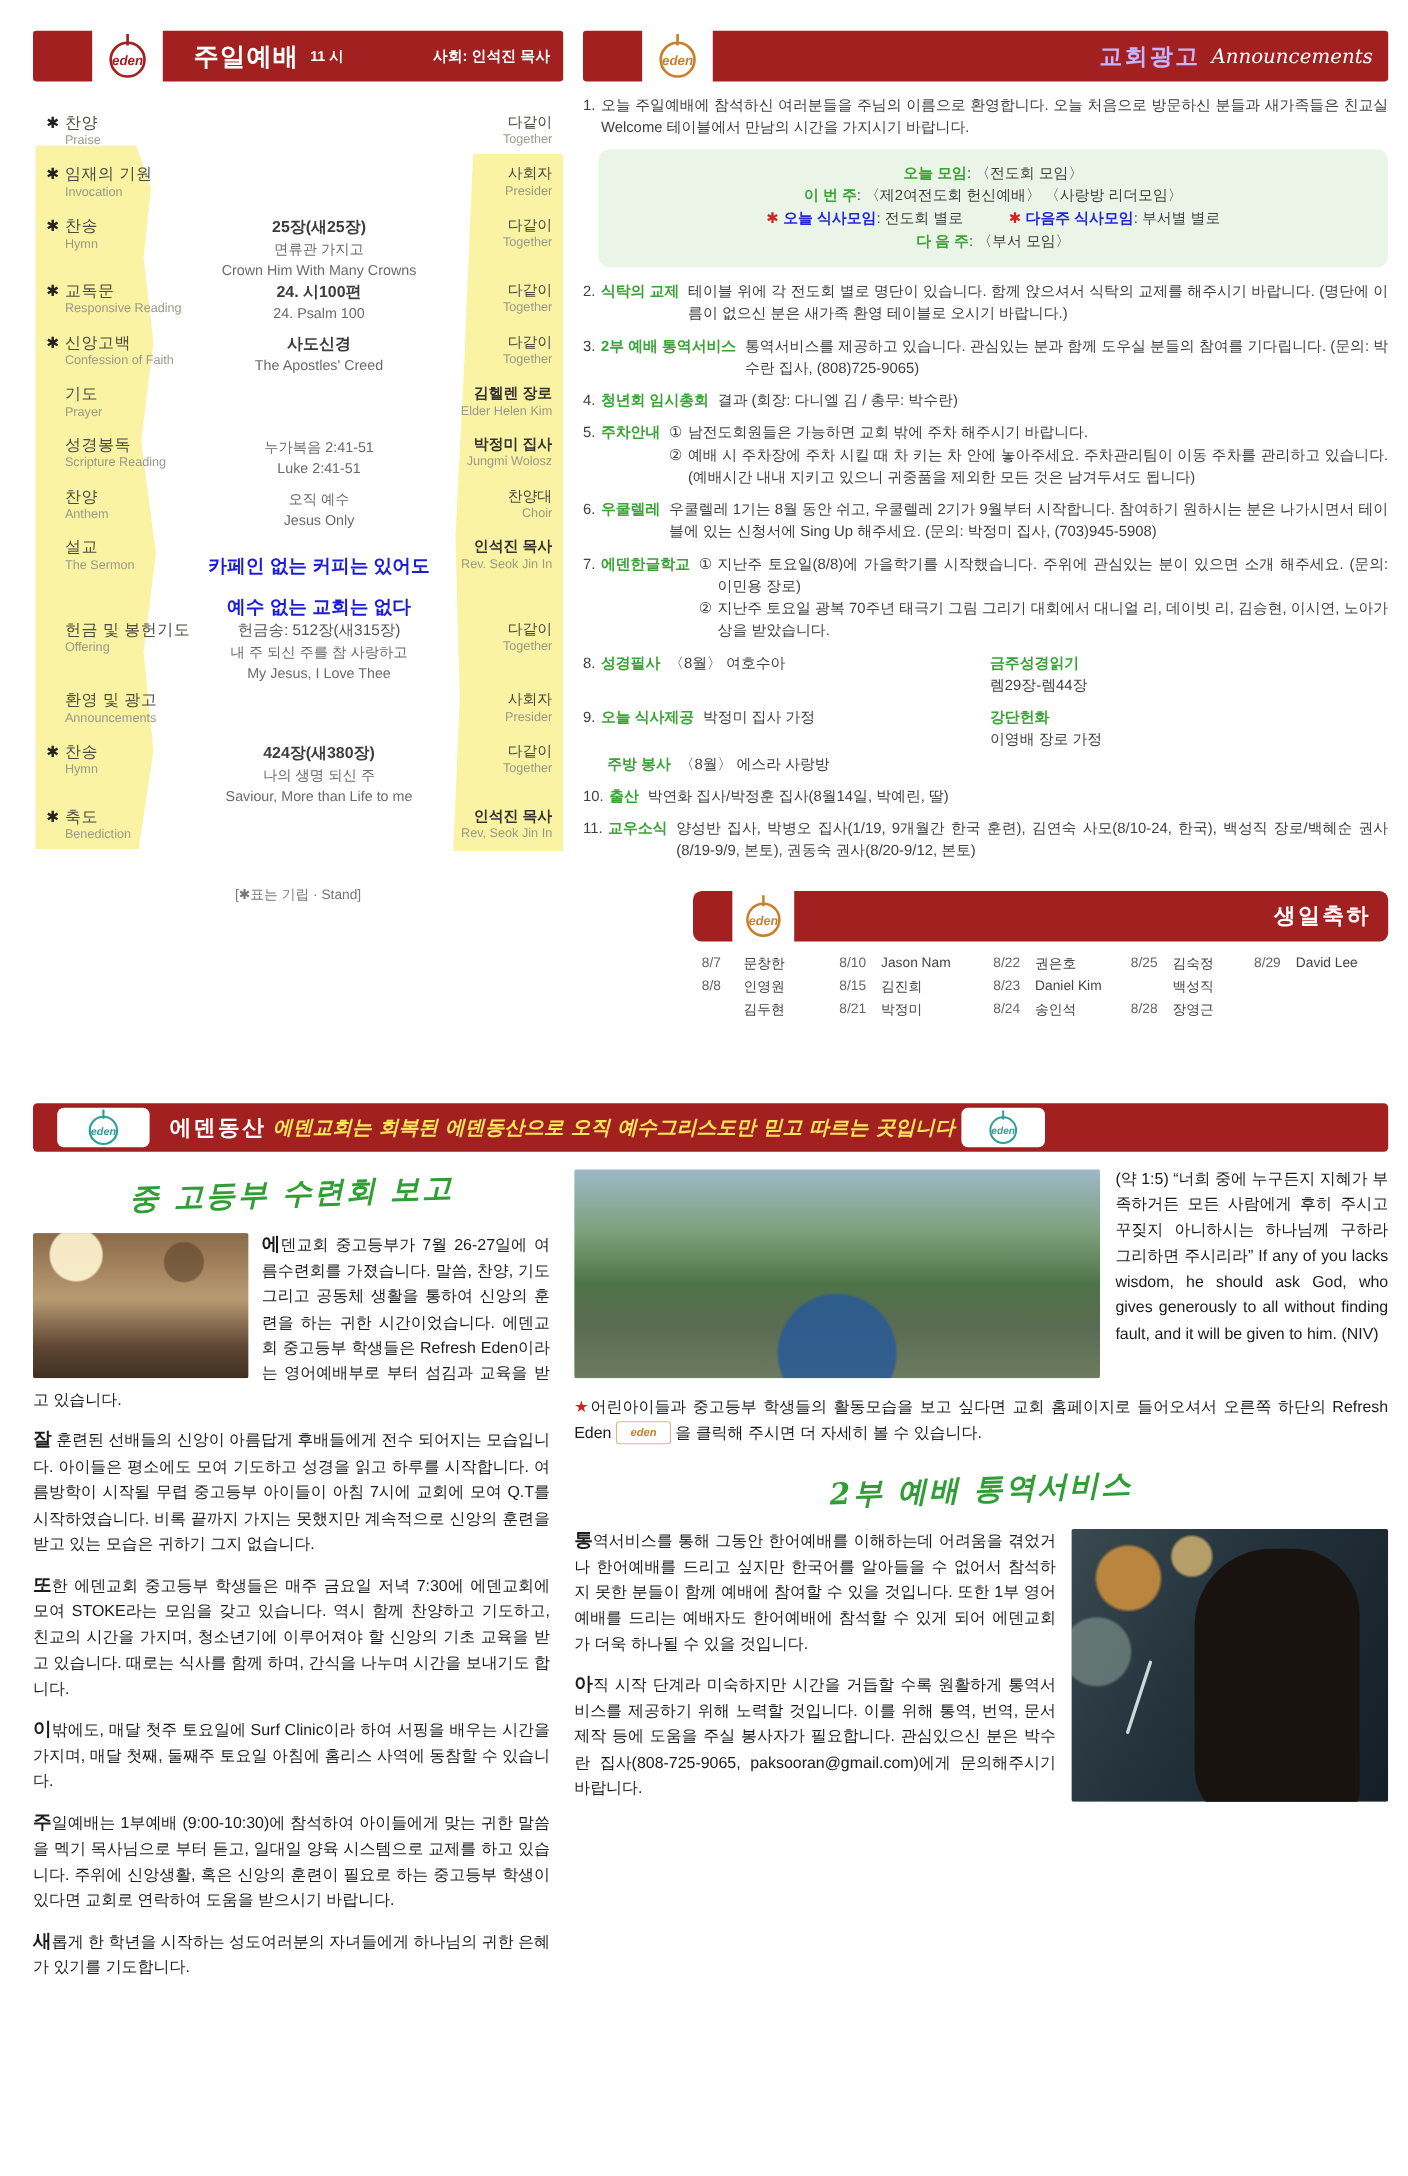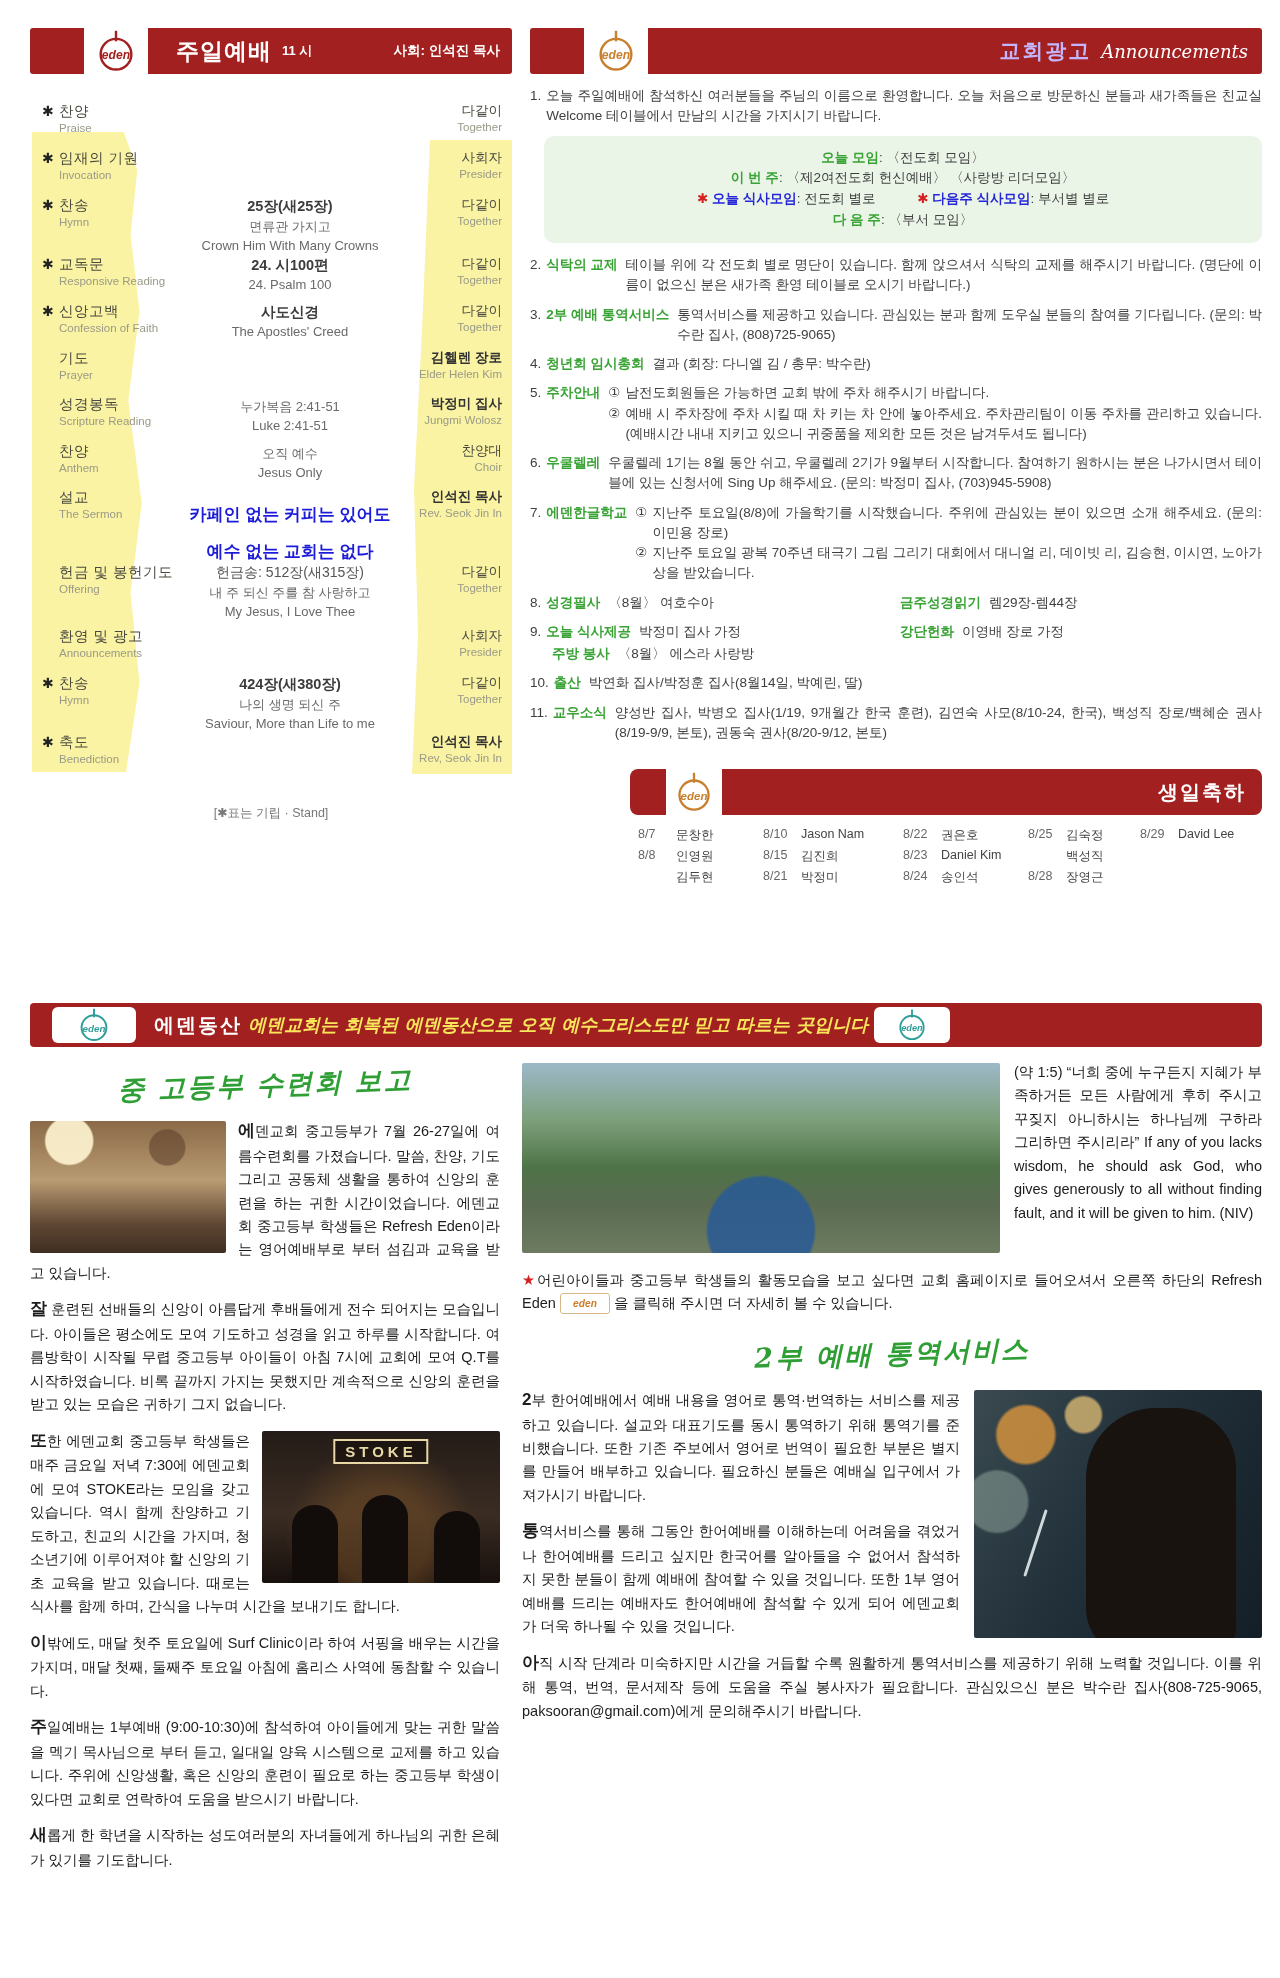--- a/index.html
+++ b/index.html
@@ -53,21 +53,21 @@
   .ann-item .txt{flex:1;text-align:justify;}
   .subitem{display:flex;}
   .subitem .mark{margin-right:5px;}
   .subitem .stxt{flex:1;text-align:justify;}
   .greenbox{background:#eaf5e8;border-radius:10px;padding:12px 14px;margin:4px 0 12px 14px;line-height:1.55;text-align:center;}
   .greenbox .gk{color:#3aa335;font-weight:bold;}
   .greenbox .bk{color:#2626d9;font-weight:bold;}
   .greenbox .rs{color:#d42222;font-weight:bold;margin-right:4px;}
   .twocol{display:flex;}
   .twocol .colA{width:370px;display:flex;}
-  .twocol .colB{display:flex;}
+  .twocol .colB{display:flex;flex-direction:column;}
   
   #bday{margin-top:26px;margin-left:100px;}
   #bday .hdr .sq{border-radius:8px 0 0 8px;width:36px;}
   #bday .hdr .logobox{width:56px;}
   #bday .hdr .bar{border-radius:0 8px 8px 0;}
   .b-title{color:#fff;font-weight:bold;font-size:20px;margin-left:auto;margin-right:16px;letter-spacing:2px;}
   .bday-grid{display:grid;grid-template-columns:125px 140px 125px 112px 135px;margin:12px 0 0 8px;row-gap:4px;font-size:12.5px;color:#555;}
   .bcell{display:flex;}
   .bcell .bd{width:38px;color:#666;}
   .bcell .bn{color:#444;}
@@ -596,26 +596,20 @@
   </div>
 
   <div class="garden-cols">
 
     <div class="gcol-l">
       <div class="script-title">중 고등부 수련회 보고</div>
       <div class="article a1">
         <div class="photo photo-dining"></div>
         <p>에덴교회 중고등부가 7월 26-27일에 여름수련회를 가졌습니다. 말씀, 찬양, 기도 그리고 공동체 생활을 통하여 신앙의 훈련을 하는 귀한 시간이었습니다. 에덴교회 중고등부 학생들은 Refresh Eden이라는 영어예배부로 부터 섬김과 교육을 받고 있습니다.</p>
         <p>잘 훈련된 선배들의 신앙이 아름답게 후배들에게 전수 되어지는 모습입니다. 아이들은 평소에도 모여 기도하고 성경을 읽고 하루를 시작합니다. 여름방학이 시작될 무렵 중고등부 아이들이 아침 7시에 교회에 모여 Q.T를 시작하였습니다. 비록 끝까지 가지는 못했지만 계속적으로 신앙의 훈련을 받고 있는 모습은 귀하기 그지 없습니다.</p>
-        <div class="photo photo-stoke">
-          <span class="sign">STOKE</span>
-          <span class="fig" style="left:30px;"></span>
-          <span class="fig" style="left:100px;height:88px;"></span>
-          <span class="fig" style="left:172px;height:72px;"></span>
-        </div>
         <p>또한 에덴교회 중고등부 학생들은 매주 금요일 저녁 7:30에 에덴교회에 모여 STOKE라는 모임을 갖고 있습니다. 역시 함께 찬양하고 기도하고, 친교의 시간을 가지며, 청소년기에 이루어져야 할 신앙의 기초 교육을 받고 있습니다. 때로는 식사를 함께 하며, 간식을 나누며 시간을 보내기도 합니다.</p>
         <p>이밖에도, 매달 첫주 토요일에 Surf Clinic이라 하여 서핑을 배우는 시간을 가지며, 매달 첫째, 둘째주 토요일 아침에 홈리스 사역에 동참할 수 있습니다.</p>
         <p>주일예배는 1부예배 (9:00-10:30)에 참석하여 아이들에게 맞는 귀한 말씀을 멕기 목사님으로 부터 듣고, 일대일 양육 시스템으로 교제를 하고 있습니다. 주위에 신앙생활, 혹은 신앙의 훈련이 필요로 하는 중고등부 학생이 있다면 교회로 연락하여 도움을 받으시기 바랍니다.</p>
         <p>새롭게 한 학년을 시작하는 성도여러분의 자녀들에게 하나님의 귀한 은혜가 있기를 기도합니다.</p>
         <div class="clear"></div>
       </div>
     </div>
 
     <div class="gcol-r">
       <div class="verse-wrap">
@@ -631,20 +625,19 @@
             </svg>
           </span><span>을 클릭해 주시면 더 자세히 볼 수 있습니다.</span>
       </div>
 
       <div class="script-title" style="margin-top:20px;">2부 예배 통역서비스</div>
       <div class="article a2">
         <div class="photo photo-interp">
           <span class="hair"></span>
           <span class="mic"></span>
         </div>
-        <p>2부 한어예배에서 예배 내용을 영어로 통역·번역하는 서비스를 제공하고 있습니다. 설교와 대표기도를 동시 통역하기 위해 통역기를 준비했습니다. 또한 기존 주보에서 영어로 번역이 필요한 부분은 별지를 만들어 배부하고 있습니다. 필요하신 분들은 예배실 입구에서 가져가시기 바랍니다.</p>
         <p>통역서비스를 통해 그동안 한어예배를 이해하는데 어려움을 겪었거나 한어예배를 드리고 싶지만 한국어를 알아들을 수 없어서 참석하지 못한 분들이 함께 예배에 참여할 수 있을 것입니다. 또한 1부 영어예배를 드리는 예배자도 한어예배에 참석할 수 있게 되어 에덴교회가 더욱 하나될 수 있을 것입니다.</p>
         <p>아직 시작 단계라 미숙하지만 시간을 거듭할 수록 원활하게 통역서비스를 제공하기 위해 노력할 것입니다. 이를 위해 통역, 번역, 문서제작 등에 도움을 주실 봉사자가 필요합니다. 관심있으신 분은 박수란 집사(808-725-9065, paksooran@gmail.com)에게 문의해주시기 바랍니다.</p>
         <div class="clear"></div>
       </div>
     </div>
   </div>
 </div>
 
 </body></html>

